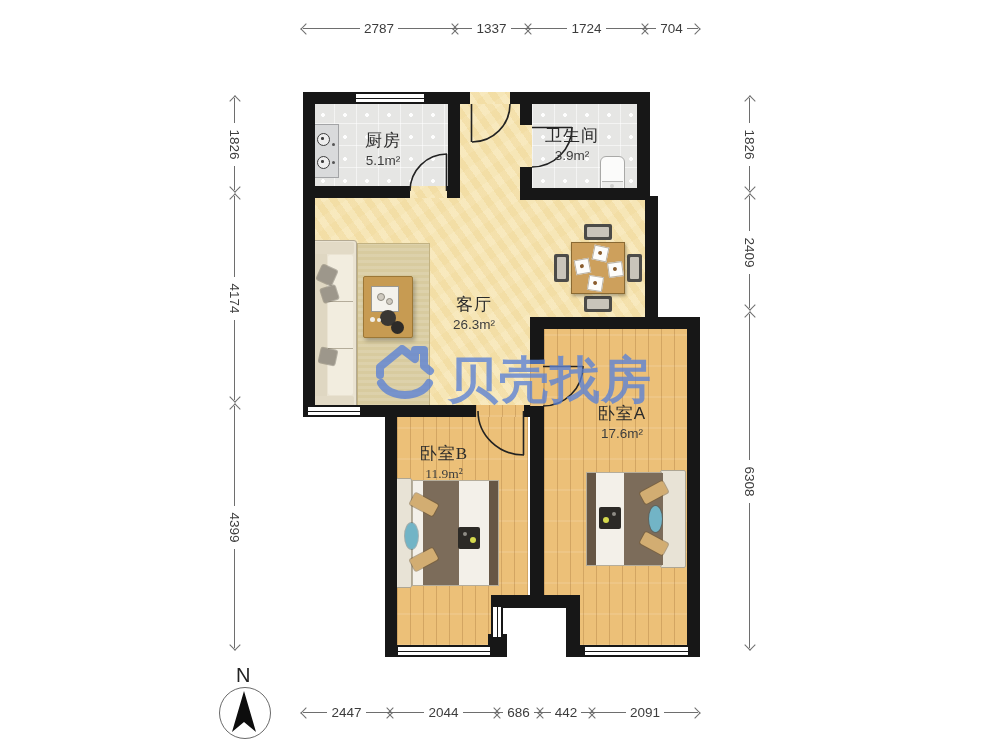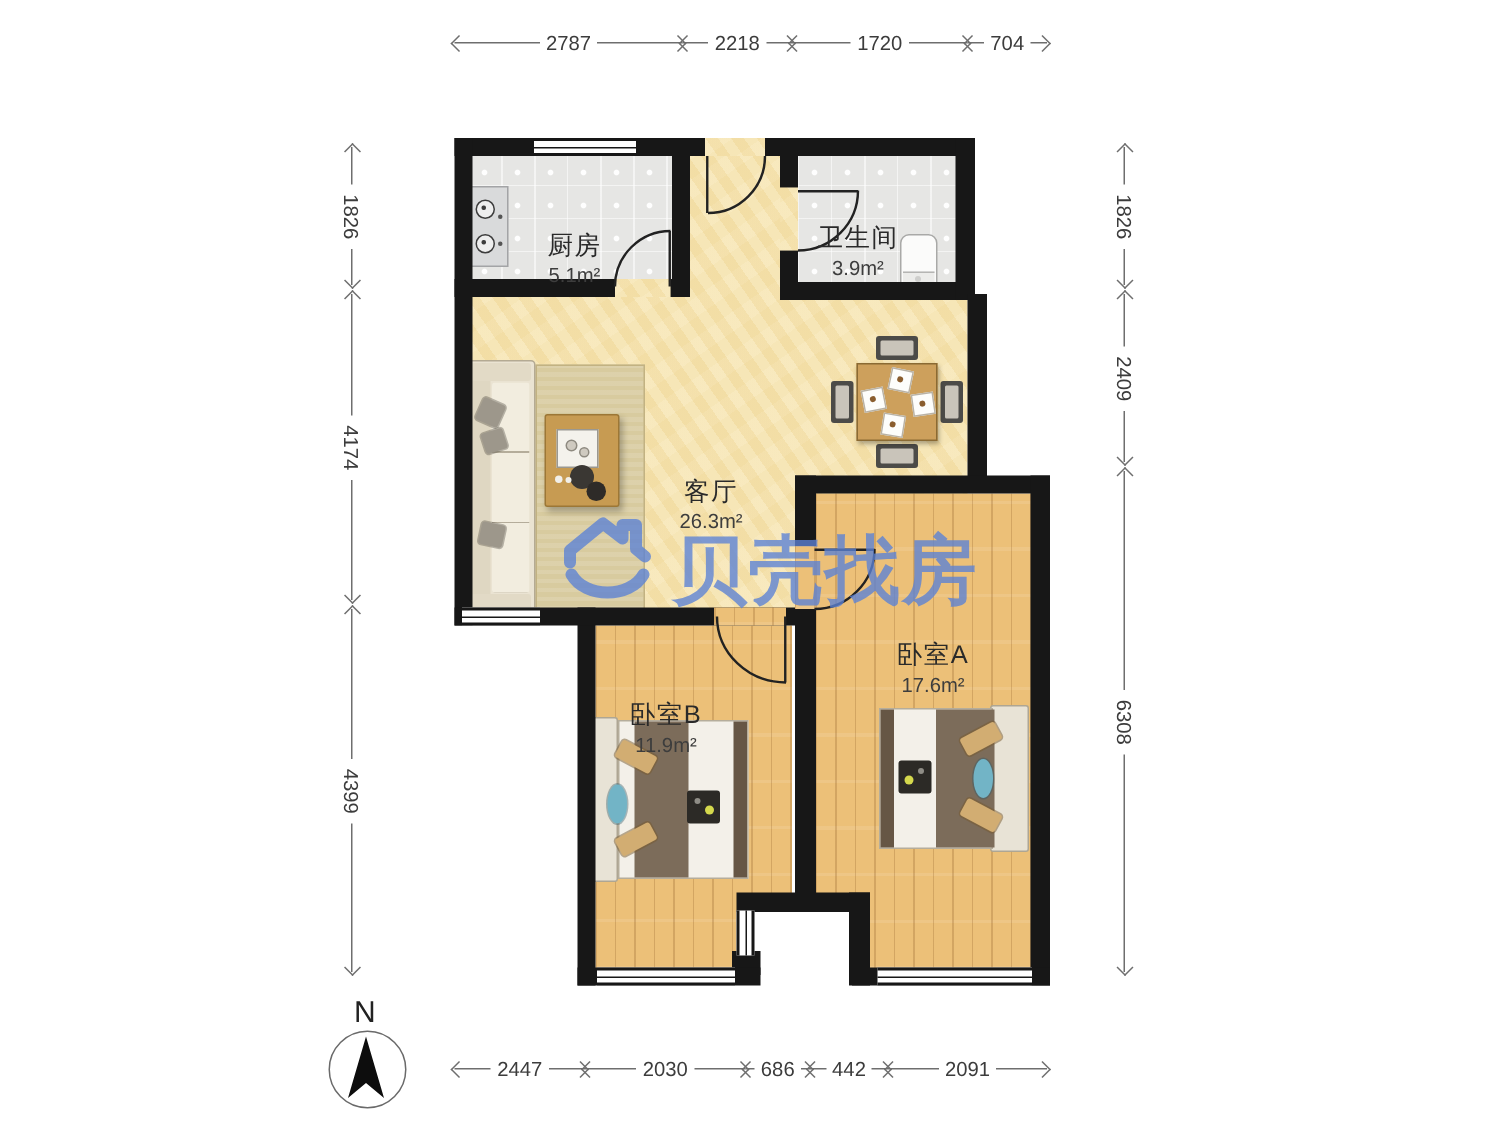--- a/index.html
+++ b/index.html
@@ -43,21 +43,21 @@
   .dim-h .ln.l::before{content:'';position:absolute;left:-1px;top:-4px;width:7px;height:7px;
       border-left:1px solid #6e6e6e;border-bottom:1px solid #6e6e6e;transform:rotate(45deg);}
   .dim-h .ln.r::after{content:'';position:absolute;right:-1px;top:-4px;width:7px;height:7px;
       border-top:1px solid #6e6e6e;border-right:1px solid #6e6e6e;transform:rotate(45deg);}
   .dim-v .ln.t::before{content:'';position:absolute;top:-1px;left:-4px;width:7px;height:7px;
       border-left:1px solid #6e6e6e;border-top:1px solid #6e6e6e;transform:rotate(45deg);}
   .dim-v .ln.b::after{content:'';position:absolute;bottom:-1px;left:-4px;width:7px;height:7px;
       border-right:1px solid #6e6e6e;border-bottom:1px solid #6e6e6e;transform:rotate(45deg);}
 
   
-  .room-label{position:absolute;transform:translateX(-50%);text-align:center;color:#2a2a2a;line-height:1.15;margin-top:23px;}
+  .room-label{position:absolute;transform:translateX(-50%);text-align:center;color:#2a2a2a;line-height:1.15;}
   .room-label .nm{font-size:17px;letter-spacing:1px;}
   .room-label .ar{font-size:13.5px;color:#3d3d3d;margin-top:2px;}
 
   
   .f{position:absolute;box-sizing:border-box;}
   .sofa{background:#eae3d2;border:1px solid #b4aa93;border-radius:3px;}
   .sofa .back{position:absolute;left:2px;top:3px;bottom:3px;width:13px;background:#dfd7c2;border-radius:2px;}
   .sofa .seat{position:absolute;left:16px;top:14px;bottom:14px;right:3px;background:#f2eddf;border-radius:2px;
       background-image:repeating-linear-gradient(0deg, rgba(0,0,0,0) 0 46px, rgba(130,120,98,.55) 46px 47px);}
   .sofa .arm{position:absolute;left:2px;right:2px;height:12px;background:#e2dac6;border-radius:2px;}
@@ -240,21 +240,21 @@
     <div class="ar">3.9m²</div>
   </div>
   <div class="room-label" style="left:474px;top:295px;">
     <div class="nm">客厅</div>
     <div class="ar">26.3m²</div>
   </div>
   <div class="room-label" style="left:622px;top:404px;">
     <div class="nm">卧室A</div>
     <div class="ar">17.6m²</div>
   </div>
-  <div class="room-label" style="left:444px;top:444px;">
+  <div class="room-label" style="left:444px;top:444px;font-family:Liberation Serif, serif;">
     <div class="nm">卧室B</div>
     <div class="ar">11.9m²</div>
   </div>
 
   <div class="watermark">
     <svg class="abs" style="left:368px;top:338px;" width="74" height="68" viewBox="0 0 74 68">
       <g fill="none" stroke="#5b82d6" stroke-width="8" stroke-linecap="round" stroke-linejoin="round">
         <path d="M12 37 L12 29 L34 11 L47 21 L47 12 L56 12 L56 28 L62 33"></path>
         <path d="M13 45 C 22 61, 52 61, 61 45"></path>
       </g>
@@ -269,41 +269,41 @@
   </svg>
 
   <div id="dims">
       <div class="dim dim-h" style="left: 303px; width: 152px; top: 20px; justify-content: flex-end;">
         <span class="ln l"></span>
         <span class="lab">2787</span>
         <span class="ln r"></span>
       </div>
       <div class="dim dim-h" style="left: 455px; width: 73px; top: 20px;">
         <span class="ln l"></span>
-        <span class="lab">2218</span>
+        <span class="lab">1337</span>
         <span class="ln r"></span>
       </div>
       <div class="dim dim-h" style="left: 528px; width: 117px; top: 20px;">
         <span class="ln l"></span>
-        <span class="lab">1720</span>
+        <span class="lab">1724</span>
         <span class="ln r"></span>
       </div>
       <div class="dim dim-h" style="left: 645px; width: 53px; top: 20px;">
         <span class="ln l"></span>
         <span class="lab">704</span>
         <span class="ln r"></span>
       </div>
       <div class="dim dim-h" style="left: 303px; width: 87px; top: 704px;">
         <span class="ln l"></span>
         <span class="lab">2447</span>
         <span class="ln r"></span>
       </div>
       <div class="dim dim-h" style="left: 390px; width: 107px; top: 704px;">
         <span class="ln l"></span>
-        <span class="lab">2030</span>
+        <span class="lab">2044</span>
         <span class="ln r"></span>
       </div>
       <div class="dim dim-h" style="left: 497px; width: 43px; top: 704px;">
         <span class="ln l"></span>
         <span class="lab">686</span>
         <span class="ln r"></span>
       </div>
       <div class="dim dim-h" style="left: 540px; width: 52px; top: 704px;">
         <span class="ln l"></span>
         <span class="lab">442</span>

